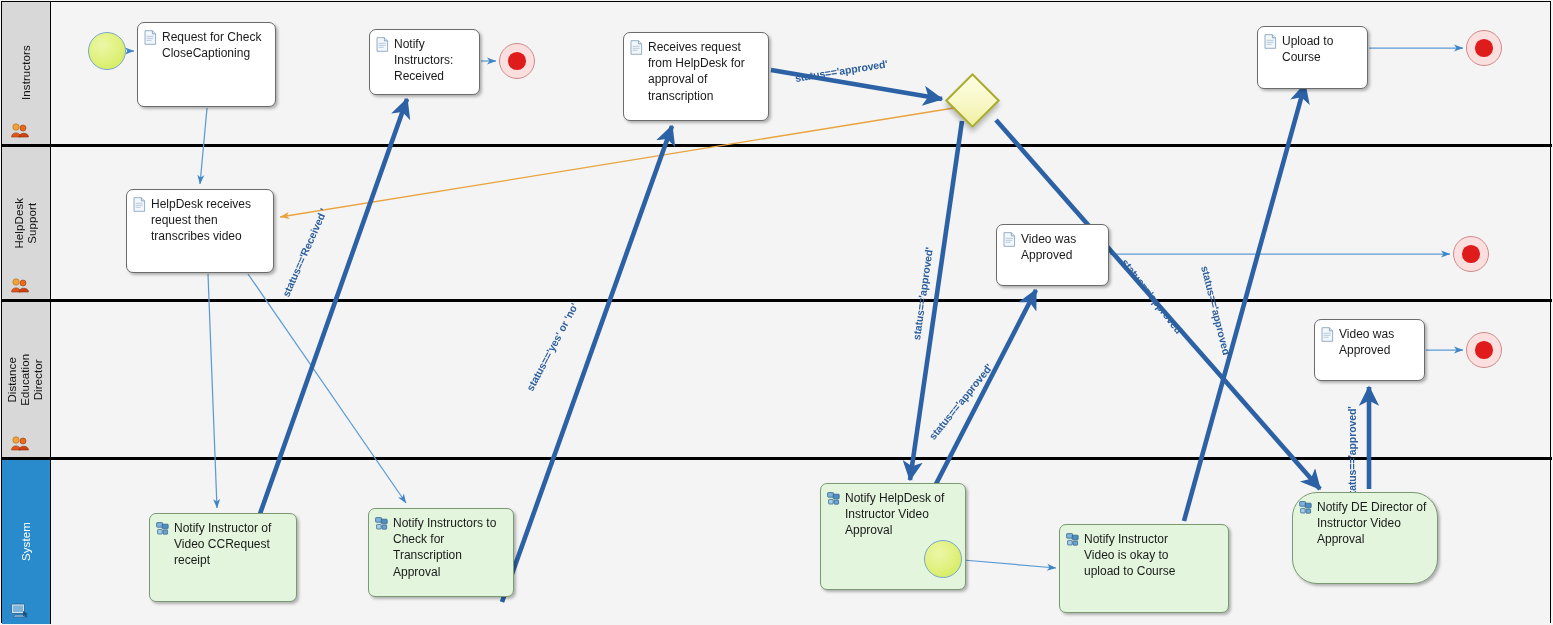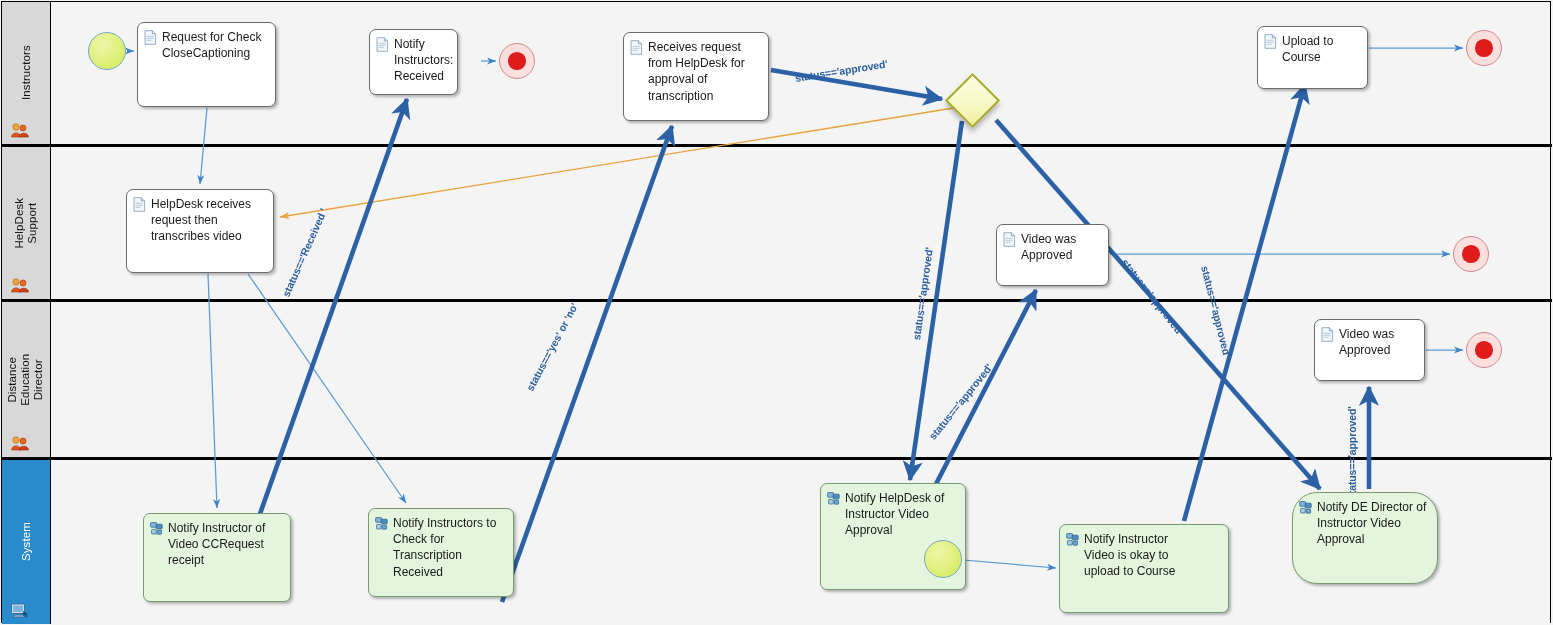--- a/index.html
+++ b/index.html
@@ -244,21 +244,21 @@
               <path d="M2.6 6.3h7"></path>
               <path d="M2.6 8.3h7"></path>
               <path d="M2.6 10.3h5"></path>
             </g>
         </svg>
         <div class="tlabel">Request for Check
 CloseCaptioning</div>
       </div>
     </div>
 
-    <div class="task" style="left:367px;top:27px;width:89px;height:66px;">
+    <div class="task" style="left:367px;top:27px;width:111px;height:66px;">
       <div class="tbody">
         <svg class="ic" viewBox="0 0 13 15">
           <path d="M1 .7h7.4l3.2 3.2v10.4H1z" fill="#f2f7fc" stroke="#7d9ab5" stroke-width=".8"></path>
           <path d="M8.4 .7v3.2h3.2" fill="#d8e6f2" stroke="#7d9ab5" stroke-width=".8"></path>
           <g stroke="#9fb8cd" stroke-width=".7">
               <path d="M2.6 6.3h7"></path>
               <path d="M2.6 8.3h7"></path>
               <path d="M2.6 10.3h5"></path>
             </g>
         </svg>
@@ -354,21 +354,21 @@
               <path d="M2.6 10.3h5"></path>
             </g>
         </svg>
         <div class="tlabel">Video was
 Approved</div>
       </div>
     </div>
 
     <div class="end-ev" style="left:1464px;top:330px;width:36px;height:36px;"></div>
 
-    <div class="task sys" style="left:141px;top:511px;width:148px;height:89px;">
+    <div class="task sys" style="left:147px;top:511px;width:148px;height:89px;">
       <div class="tbody">
         <svg class="ic" viewBox="0 0 13 13">
           <rect x=".6" y=".6" width="6" height="4.6" rx=".7" fill="#7fb3dc" stroke="#2a5a86" stroke-width=".7"></rect>
           <rect x="6.2" y="2.2" width="6" height="4.6" rx=".7" fill="#4e8dc0" stroke="#2a5a86" stroke-width=".7"></rect>
           <rect x="1.6" y="7.4" width="4.6" height="4.6" rx=".7" fill="#a6cde8" stroke="#2a5a86" stroke-width=".7"></rect>
           <rect x="7" y="8" width="4.6" height="4.2" rx=".7" fill="#6ba5d2" stroke="#2a5a86" stroke-width=".7"></rect>
         </svg>
         <div class="tlabel">Notify Instructor of
 Video CCRequest
 receipt</div>
@@ -379,21 +379,21 @@
       <div class="tbody">
         <svg class="ic" viewBox="0 0 13 13">
           <rect x=".6" y=".6" width="6" height="4.6" rx=".7" fill="#7fb3dc" stroke="#2a5a86" stroke-width=".7"></rect>
           <rect x="6.2" y="2.2" width="6" height="4.6" rx=".7" fill="#4e8dc0" stroke="#2a5a86" stroke-width=".7"></rect>
           <rect x="1.6" y="7.4" width="4.6" height="4.6" rx=".7" fill="#a6cde8" stroke="#2a5a86" stroke-width=".7"></rect>
           <rect x="7" y="8" width="4.6" height="4.2" rx=".7" fill="#6ba5d2" stroke="#2a5a86" stroke-width=".7"></rect>
         </svg>
         <div class="tlabel">Notify Instructors to
 Check for
 Transcription
-Received</div>
+Approval</div>
       </div>
     </div>
 
     <div class="task sys" style="left:818px;top:481px;width:146px;height:107px;">
       <div class="tbody">
         <svg class="ic" viewBox="0 0 13 13">
           <rect x=".6" y=".6" width="6" height="4.6" rx=".7" fill="#7fb3dc" stroke="#2a5a86" stroke-width=".7"></rect>
           <rect x="6.2" y="2.2" width="6" height="4.6" rx=".7" fill="#4e8dc0" stroke="#2a5a86" stroke-width=".7"></rect>
           <rect x="1.6" y="7.4" width="4.6" height="4.6" rx=".7" fill="#a6cde8" stroke="#2a5a86" stroke-width=".7"></rect>
           <rect x="7" y="8" width="4.6" height="4.2" rx=".7" fill="#6ba5d2" stroke="#2a5a86" stroke-width=".7"></rect>

